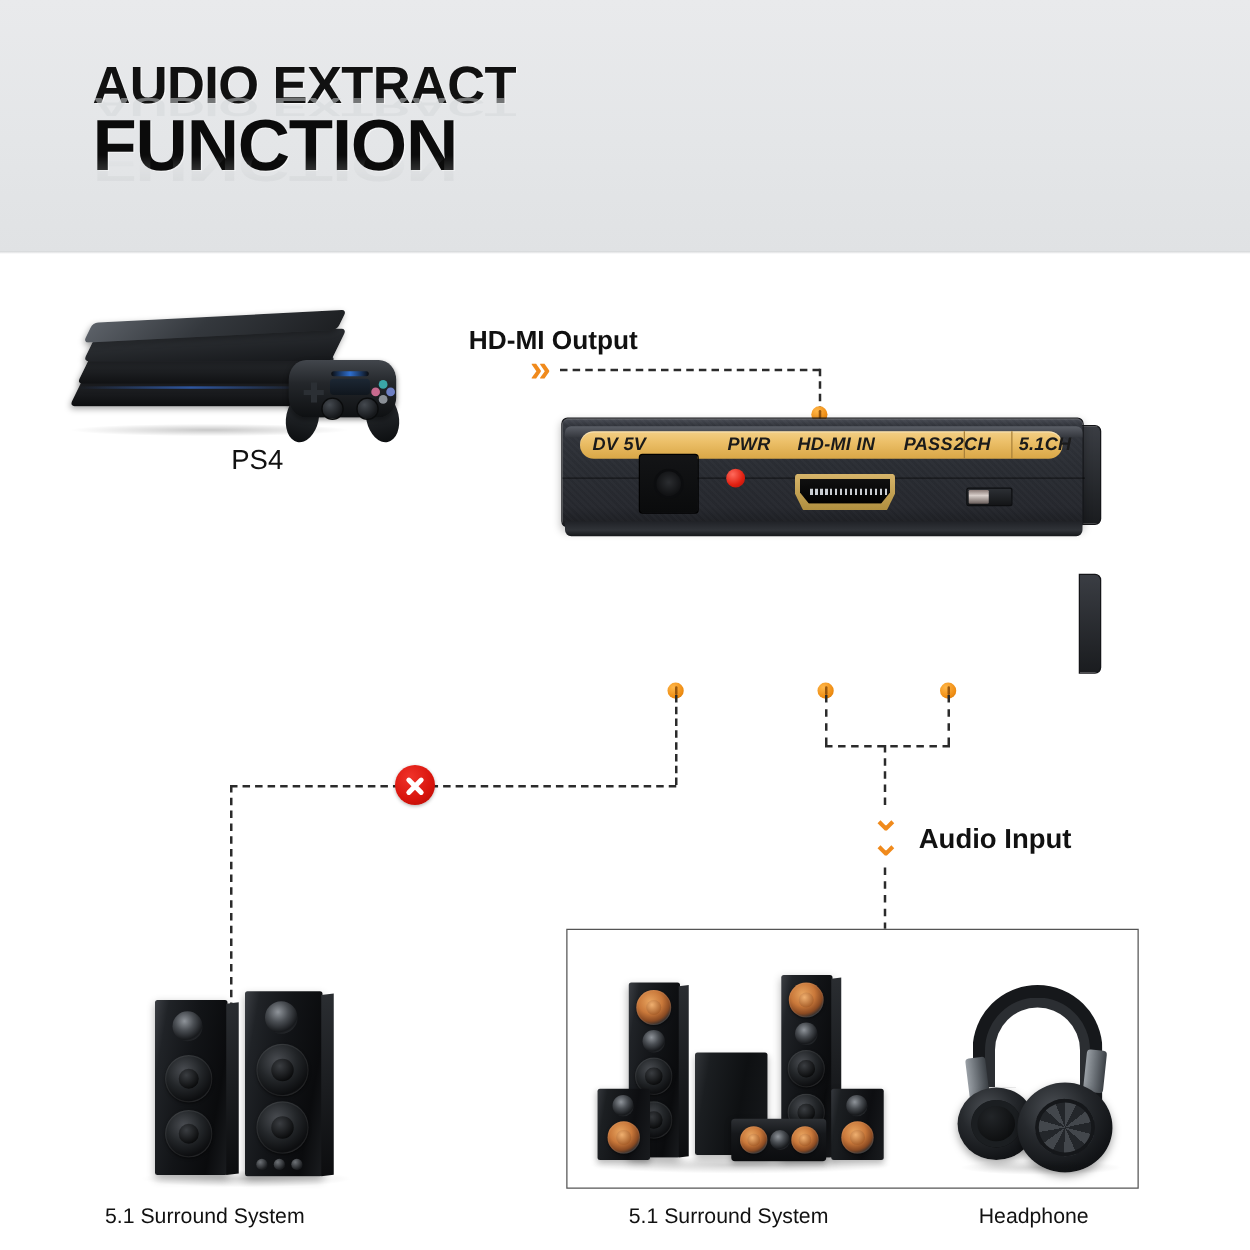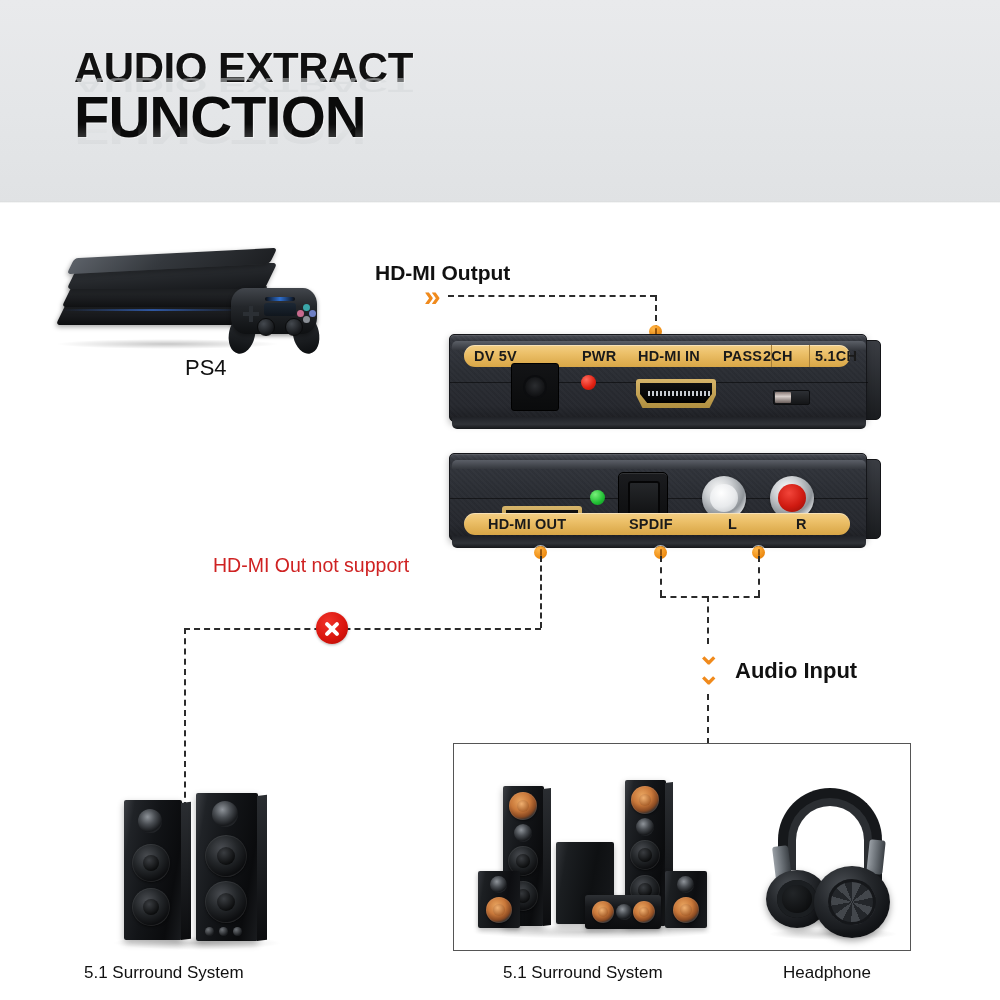--- a/index.html
+++ b/index.html
@@ -125,21 +125,21 @@
       linear-gradient(180deg,transparent 36%,#2b2f34 36%,#2b2f34 64%,transparent 64%);
   }
   .pad .btns{position:absolute;left:66px;top:16px;width:20px;height:20px;}
   .pad .btns i{position:absolute;width:7px;height:7px;border-radius:50%;display:block;}
   .pad .b-t{left:6px;top:0;background:#3aa6a8;}
   .pad .b-l{left:0;top:6px;background:#c86a8e;}
   .pad .b-r{left:12px;top:6px;background:#6d7fc4;}
   .pad .b-b{left:6px;top:12px;background:#8a8f96;}
 
   
-  .dev{position:absolute;}
+  .dev{position:absolute;font-style:italic;}
   .dev-front{left:449px;top:328px;width:432px;height:108px;}
   .dev-back{left:449px;top:447px;width:432px;height:110px;}
 
   .dev .case{
     position:absolute;left:0;top:6px;width:418px;height:88px;border-radius:5px;
     background:
       repeating-linear-gradient(45deg,rgba(255,255,255,.015) 0 2px,rgba(0,0,0,.015) 2px 4px),
       linear-gradient(180deg,#4a4d55 0%,#33363d 6%,#2a2d33 45%,#26282e 82%,#1b1d21 100%);
     border:1px solid #15161a;box-sizing:border-box;
     box-shadow:0 3px 7px rgba(0,0,0,.28), inset 0 1px 0 rgba(255,255,255,.09);
@@ -492,66 +492,37 @@
       </div>
       <div class="slideswitch">
           <i></i>
         </div>
       <div class="botedge"></div>
     </div>
   </div>
 
   <div class="dev dev-back">
     <div class="side"></div>
-    <div class="case">
-      <div class="topedge"></div>
-      <div class="hline" style="left:0;top:44px;width:418px;"></div>
-
-      <div class="hdmi hdmi-out">
-        <div class="inner">
-            <div class="pins"></div>
-          </div>
-      </div>
-      <div class="led led-green"></div>
-      <div class="toslink">
-          <i></i>
-        </div>
-      <div class="rca rca-l">
-          <i></i>
-        </div>
-      <div class="rca rca-r">
-          <i></i>
-        </div>
-
-      <div class="gold" style="left:14px;top:59px;width:386px;">
-        <span class="txt" style="left:24px;">HD-MI OUT</span>
-        <span class="txt" style="left:165px;">SPDIF</span>
-        <span class="txt" style="left:264px;">L</span>
-        <span class="txt" style="left:332px;">R</span>
-      </div>
-      <div class="botedge"></div>
-    </div>
   </div>
 
   <div class="dot" style="left:534px;top:546px;">
       <i></i>
     </div>
   <div class="dot" style="left:654px;top:546px;">
       <i></i>
     </div>
   <div class="dot" style="left:752px;top:546px;">
       <i></i>
     </div>
 
   <div class="dash-v" style="left:540px;top:556px;height:72px;"></div>
   <div class="dash-h" style="left:184px;top:628px;width:357px;"></div>
   <div class="dash-v" style="left:184px;top:628px;height:180px;"></div>
   <div class="xmark"></div>
   <div class="warn">
-    <div>HD-MI Out not support</div>
   </div>
 
   <div class="dash-v" style="left:660px;top:556px;height:40px;"></div>
   <div class="dash-v" style="left:758px;top:556px;height:40px;"></div>
   <div class="dash-h" style="left:660px;top:596px;width:100px;"></div>
   <div class="dash-v" style="left:707px;top:596px;height:48px;"></div>
   <div class="chev chev-d" style="left:697px;top:645px;">⌄<br>⌄</div>
   <div class="lbl" style="left:735px;top:658px;font-size:22px;">Audio Input</div>
   <div class="dash-v" style="left:707px;top:694px;height:50px;"></div>
 

